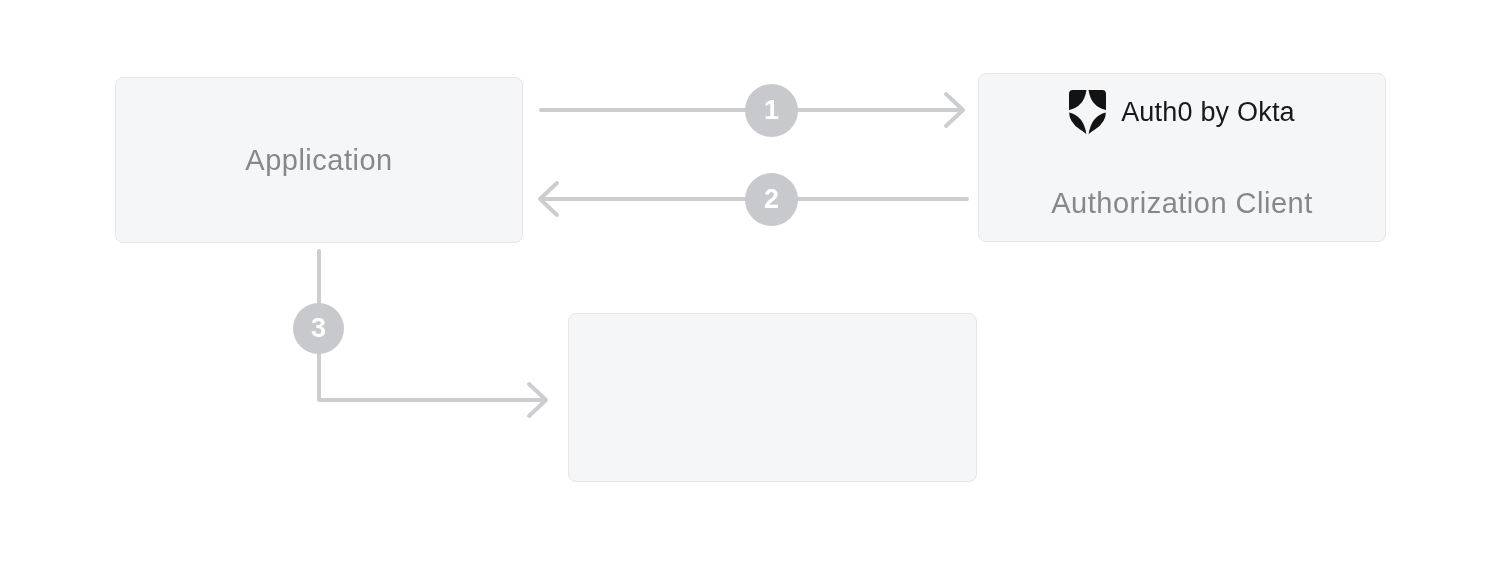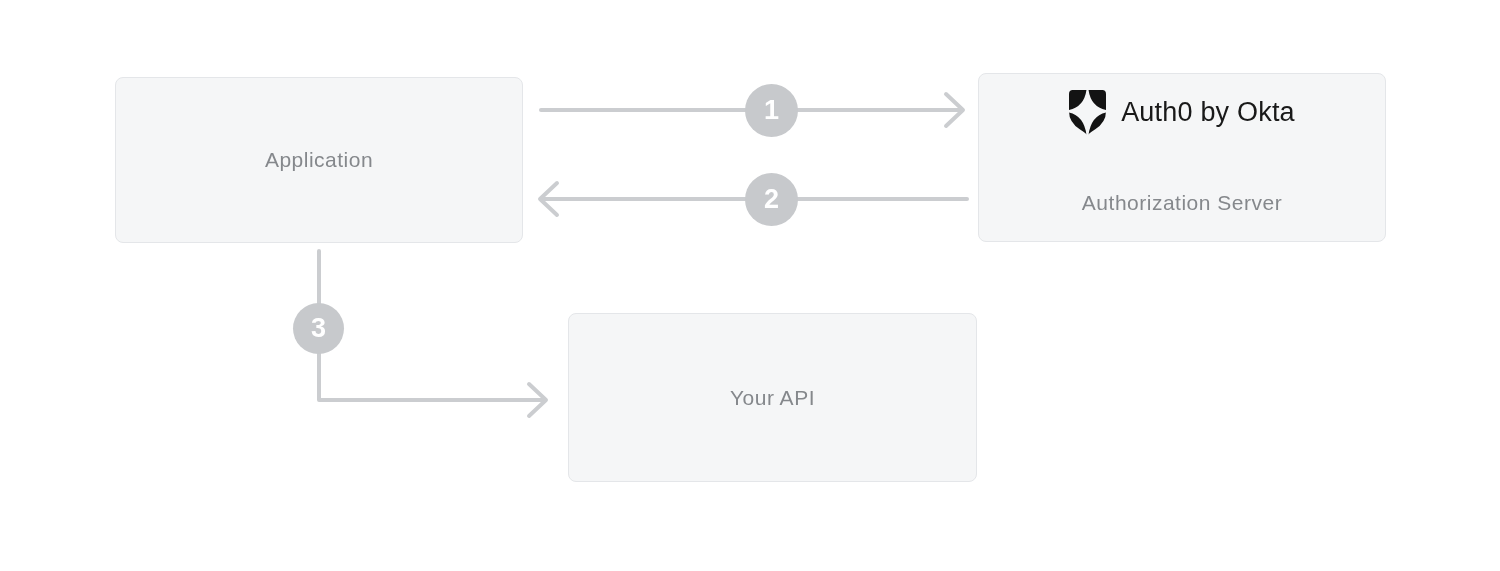--- a/index.html
+++ b/index.html
@@ -29,21 +29,21 @@
     border: 1px solid var(--box-border);
     border-radius: 8px;
     display: flex;
     flex-direction: column;
     align-items: center;
     justify-content: center;
     text-align: center;
   }
   .node-title, .node-subtitle {
     color: var(--box-text);
-    font-size: 21px;
+    font-size: 29px;
     line-height: 44px;
     letter-spacing: 0.5px;
   }
   .node-app  { left: 115px; top: 77px;  width: 408px; height: 166px; }
   .node-auth { left: 978px; top: 73px;  width: 408px; height: 169px; gap: 32px; }
   .node-api  { left: 568px; top: 313px; width: 409px; height: 169px; }
 
   .brand-row {
     display: flex;
     align-items: center;
@@ -115,24 +115,23 @@
   </div>
 
   <div class="node node-auth">
     <div class="brand-row">
       <svg class="logo-shield" viewBox="0 0 100 110" preserveAspectRatio="none" xmlns="http://www.w3.org/2000/svg">
         <path class="logo-fill" d="M10,0 H90 Q100,0 100,10 V52 Q100,79 71,96 Q57,104 50,110 Q43,104 29,96 Q0,79 0,52 V10 Q0,0 10,0 Z"></path>
         <path class="logo-cut" d="M50,-2 Q56,44 102,52 Q56,60 50,112 Q44,60 -2,52 Q44,44 50,-2 Z"></path>
       </svg>
       <span class="brand-text">Auth0 by Okta</span>
     </div>
-    <div class="node-title">Authorization Server</div>
+    <div class="node-title">Authorization Client</div>
   </div>
 
   <div class="node node-api">
-    <div class="node-title">Your API</div>
   </div>
 
   <div class="step-badge badge-1">1</div>
   <div class="step-badge badge-2">2</div>
   <div class="step-badge badge-3">3</div>
 
 </div>
 
 </body></html>

